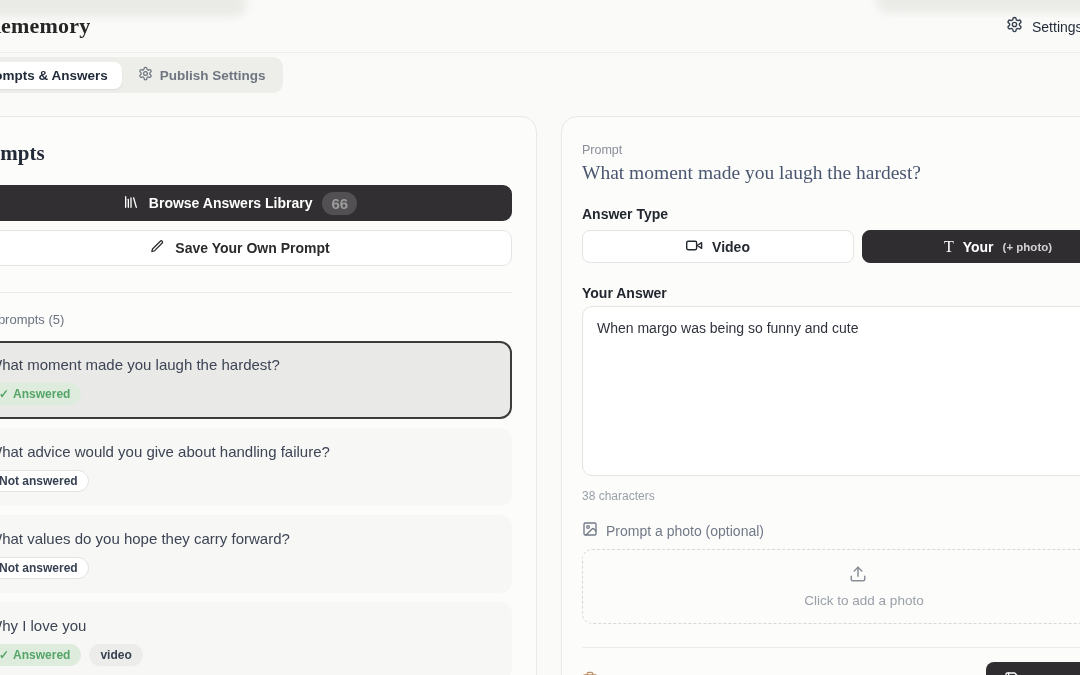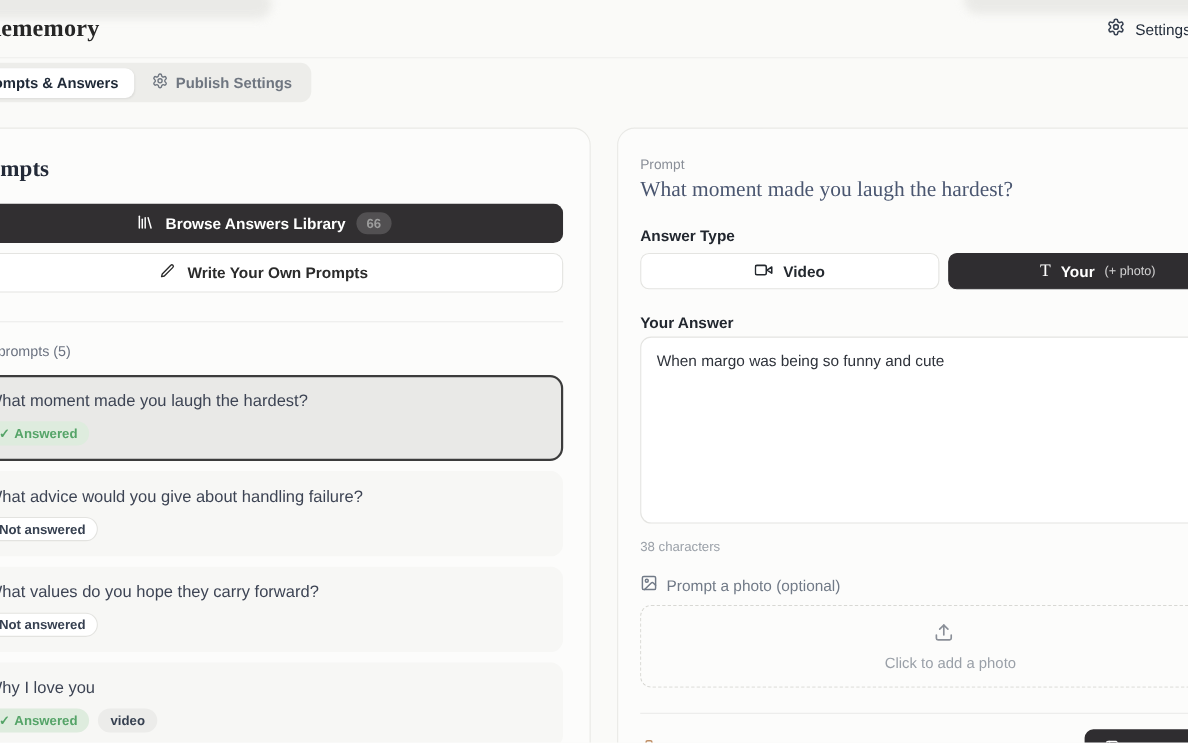--- a/index.html
+++ b/index.html
@@ -39,21 +39,21 @@
   
   .panel-title { font-family:"Liberation Serif", serif; font-weight:700; font-size:21px; color:#232a38; }
   .btn-dark, .btn-light {
     width:100%; height:36px; border-radius:9px; display:flex; align-items:center; justify-content:center;
     gap:10px; font-size:14px; font-weight:600; cursor:pointer; border:1px solid transparent;
   }
   .btn-dark { background:#312f31; color:#fff; margin-top:19px; }
   .btn-dark svg { width:16px; height:16px; stroke:#fff; }
   .btn-light { background:#fff; border-color:#e4e4e1; color:#2b2b2b; margin-top:9px; }
   .btn-light svg { width:15px; height:15px; stroke:#2b2b2b; }
-  .count-pill { background:rgba(255,255,255,.16); color:#9d9d9d; font-size:12px; font-weight:700; border-radius:999px; padding:3px 9px; }
+  .count-pill { background:rgba(255,255,255,.16); color:#9d9d9d; font-size:15px; font-weight:700; border-radius:999px; padding:3px 9px; }
   .divider-l { border:none; border-top:1px solid #ececea; margin-top:26px; }
   .list-label { margin-top:19px; font-size:13px; color:#6b7280; }
   .prompt-list { margin-top:14px; }
   .list-item { border:2px solid transparent; background:#f7f7f5; border-radius:12px; padding:12px 18px; margin-bottom:9px; cursor:pointer; }
   .list-item.selected { background:#e9e9e7; border-color:#3c3c3c; }
   .item-q { font-size:15px; font-weight:500; color:#3d4454; line-height:20px; }
   .badges { display:flex; gap:8px; margin-top:8px; }
   .badge { font-size:12px; font-weight:700; border-radius:999px; padding:3px 11px; line-height:16px; }
   .badge.answered { background:#deecde; color:#55a468; }
   .badge.plain { background:#fff; border:1px solid #e3e3e0; color:#374151; padding:2px 10px; }
@@ -62,21 +62,21 @@
   
   .small-label { font-size:12.5px; color:#8a8f98; }
   .question { margin-top:5px; font-family:"Liberation Serif", serif; font-size:19.5px; color:#4a5670; }
   .field-label { margin-top:22px; font-size:14px; font-weight:700; color:#22272f; }
   .type-row { display:grid; grid-template-columns:1fr 1fr; gap:8px; margin-top:8px; }
   .type-btn { height:33px; border-radius:8px; display:flex; align-items:center; justify-content:center; gap:9px; font-size:14px; font-weight:600; cursor:pointer; }
   .type-btn.video { background:#fff; border:1px solid #e4e4e1; color:#24292f; }
   .type-btn.video svg { width:17px; height:17px; stroke:#24292f; }
   .type-btn.text { background:#2f2d30; color:#fff; border:1px solid #2f2d30; }
   .t-glyph { font-family:"Liberation Serif", serif; font-size:16px; font-weight:500; }
-  .text-suffix { font-size:11.5px; font-weight:400; color:rgba(255,255,255,.78); }
+  .text-suffix { font-size:11.5px; font-weight:700; color:rgba(255,255,255,.78); }
   .answer-area {
     width:100%; height:170px; margin-top:5px; border:1px solid #e4e4e1; border-radius:10px;
     padding:13px 14px; font-family:"Liberation Sans", sans-serif; font-size:14px; color:#2f333b;
     background:#fff; resize:none; outline:none;
   }
   .char-count { margin-top:9px; font-size:12px; color:#9aa0a8; }
   .attach-row { margin-top:18px; display:flex; align-items:center; gap:8px; font-size:14px; font-weight:500; color:#717a87; }
   .attach-row svg { width:16px; height:16px; stroke:#717a87; }
   .upload-box {
     margin-top:9px; height:75px; border:1.5px dashed #d8d8d4; border-radius:10px;
@@ -146,21 +146,21 @@
         <span>Browse Answers Library</span>
         <span class="count-pill">66</span>
       </div>
 
       <div class="btn-light">
         <span>
           <svg viewBox="0 0 24 24">
               <path d="M16.5 3.5a2.12 2.12 0 0 1 3 3L7 19l-4 1 1-4Z"></path>
             </svg>
         </span>
-        <span>Write Your Own Prompts</span>
+        <span>Save Your Own Prompt</span>
       </div>
 
       <hr class="divider-l">
 
       <div class="list-label">Your prompts (5)</div>
 
       <div class="prompt-list">
 
         <div class="list-item selected">
           <div class="item-q">What moment made you laugh the hardest?</div>

